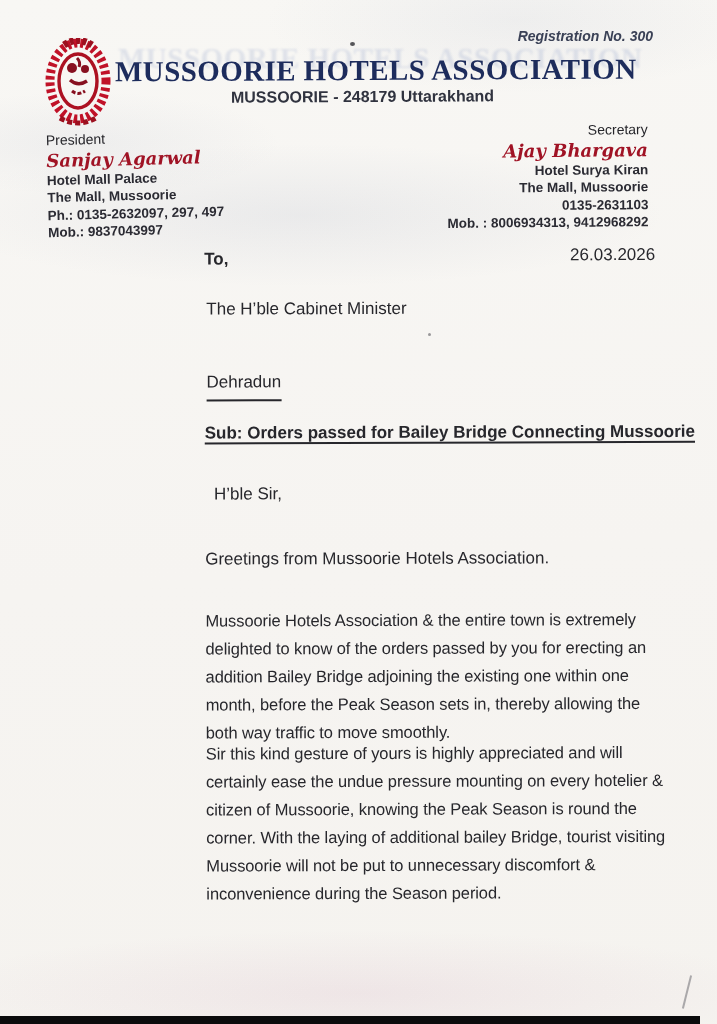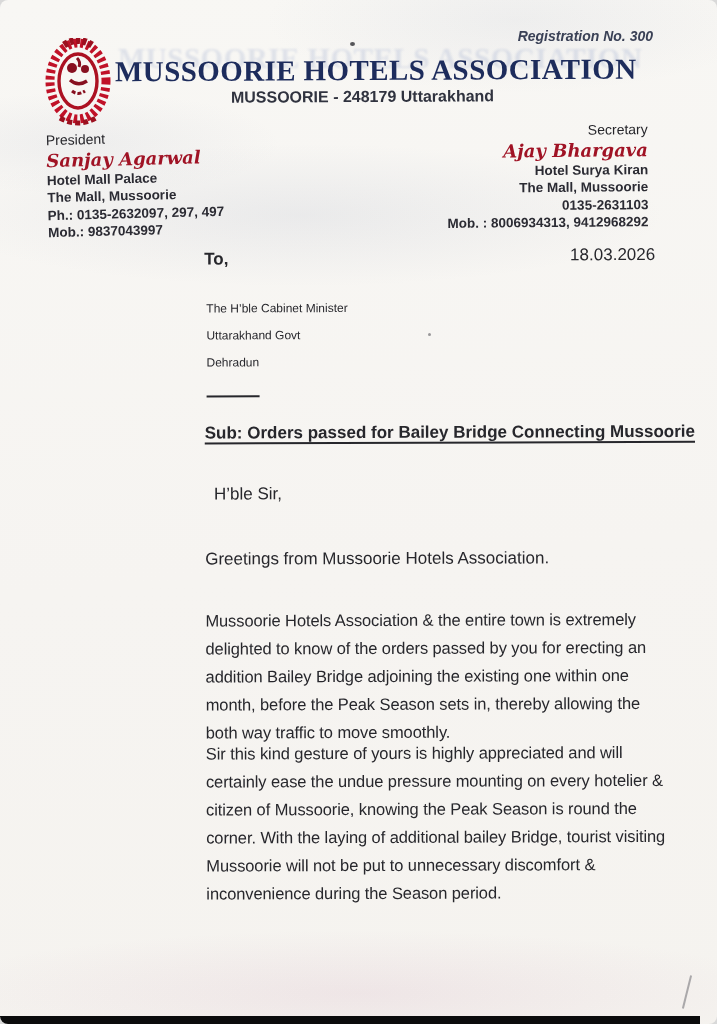--- a/index.html
+++ b/index.html
@@ -12,21 +12,20 @@
     height: 1024px;
     margin: 0 auto;
     overflow: hidden;
     color: #2a2a2e;
     background:
       radial-gradient(ellipse 420px 120px at 72% 2%, rgba(150,160,185,0.10), transparent 60%),
       radial-gradient(ellipse 560px 110px at 42% 21%, rgba(145,155,180,0.13), transparent 65%),
       radial-gradient(ellipse 300px 80px at 12% 14%, rgba(150,160,185,0.10), transparent 65%),
       radial-gradient(ellipse 620px 90px at 50% 97%, rgba(190,130,165,0.12), transparent 70%),
       linear-gradient(175deg, #f8f7f4 0%, #f6f4f1 55%, #f5f3ef 100%);
-    border-radius: 8px;
   }
 
   
   .registration {
     position: absolute; top: 28px; right: 64px;
     font-style: italic; font-weight: 700; font-size: 14px;
     color: #3a4156;
   }
   .emblem {
     position: absolute; left: 44px; top: 38px;
@@ -65,25 +64,26 @@
     font-style: italic; font-weight: 700; font-size: 18px;
     color: #a01325; line-height: 22px;
   }
   .president-block { position: absolute; left: 47px; top: 130px; transform: rotate(-1.4deg); }
   .secretary-block { position: absolute; right: 69px; top: 122px; text-align: right; transform: rotate(-0.5deg); }
 
   
   .letter-body { position: absolute; inset: 0; transform: rotate(-0.2deg); font-size: 17px; color: #27272c; }
   .date-line   { position: absolute; left: 571px; top: 246px; }
   .to-label    { position: absolute; left: 205px; top: 249px; font-weight: bold; }
-  .recipient   { position: absolute; left: 207px; top: 295px; line-height: 27px; font-size: 12px; }
+  .recipient   { position: absolute; left: 207px; top: 295px; line-height: 27px; font-size: 17px; }
   .recipient-city {
     display: inline-block;
     border-bottom: 2px solid #26262b;
-    padding-bottom: 19px;
+    padding-bottom: 4px;
+    margin-top: 46px;
   }
   .subject {
     position: absolute; left: 205px; top: 423px;
     font-weight: 700; font-size: 17px;
     text-decoration: underline;
     text-decoration-thickness: 2px;
     text-underline-offset: 4px;
   }
   .salutation { position: absolute; left: 214px; top: 484px; }
   .opening    { position: absolute; left: 205px; top: 549px; }
@@ -149,26 +149,25 @@
   <div class="contact secretary-block">
     <div class="role">Secretary</div>
     <div class="red-name">Ajay Bhargava</div>
     <div>Hotel Surya Kiran</div>
     <div>The Mall, Mussoorie</div>
     <div>0135-2631103</div>
     <div>Mob. : 8006934313, 9412968292</div>
   </div>
 
   <div class="letter-body">
-    <div class="date-line">18.03.2026</div>
+    <div class="date-line">26.03.2026</div>
     <div class="to-label">To,</div>
 
     <div class="recipient">
       <div>The H’ble Cabinet Minister</div>
-      <div>Uttarakhand Govt</div>
       <div><span class="recipient-city">Dehradun</span></div>
     </div>
 
     <div class="subject">Sub: Orders passed for Bailey Bridge Connecting Mussoorie</div>
     <div class="salutation">H’ble Sir,</div>
     <div class="opening">Greetings from Mussoorie Hotels Association.</div>
 
     <div class="para para-1">Mussoorie Hotels Association &amp; the entire town is extremely delighted to know of the orders passed by you for erecting an addition Bailey Bridge adjoining the existing one within one month, before the Peak Season sets in, thereby allowing the both way traffic to move smoothly.</div>
     <div class="para para-2">Sir this kind gesture of yours is highly appreciated and will certainly ease the undue pressure mounting on every hotelier &amp; citizen of Mussoorie, knowing the Peak Season is round the corner. With the laying of additional bailey Bridge, tourist visiting Mussoorie will not be put to unnecessary discomfort &amp; inconvenience during the Season period.</div>
   </div>

